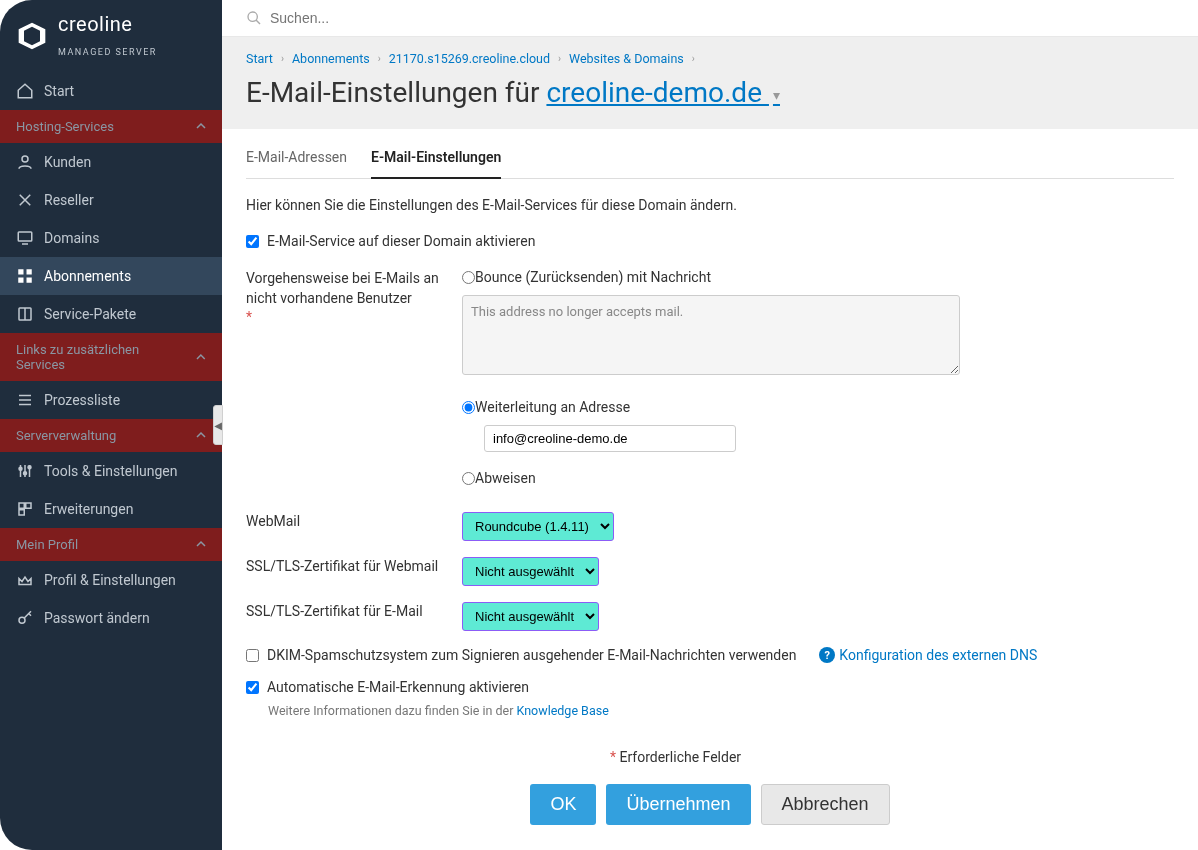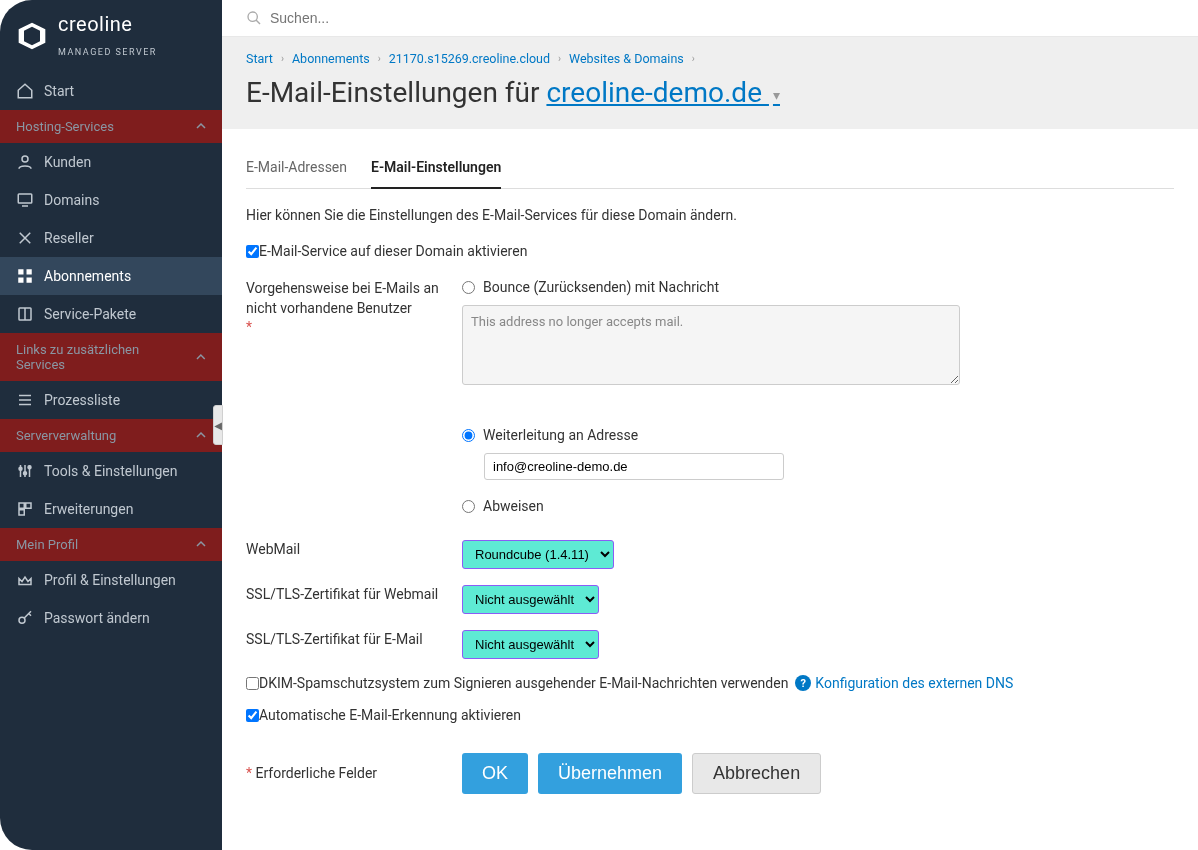--- a/index.html
+++ b/index.html
@@ -29,35 +29,35 @@
 .search-icon { width: 16px; height: 16px; color: #aaa; }
 
 .header-block { background: #efefef; padding: 14px 24px 20px; }
 .breadcrumb { display: flex; align-items: center; gap: 8px; font-size: 12.5px; margin-bottom: 10px; }
 .breadcrumb a { color: #0078c5; text-decoration: none; }
 .breadcrumb .sep { color: #999; font-size: 10px; }
 .page-title { font-size: 28px; font-weight: 400; color: #333; }
 .page-title .domain { color: #0078c5; }
 .page-title .caret { color: #999; font-size: 14px; margin-left: 4px; vertical-align: middle; }
 
-.content { padding: 20px 24px 24px; overflow-y: auto; flex: 1; }
+.content { padding: 10px 24px 24px; overflow-y: auto; flex: 1; }
 .tabs { display: flex; gap: 24px; border-bottom: 1px solid #ddd; margin-bottom: 18px; }
 .tab { padding: 10px 0 12px; cursor: pointer; color: #666; font-size: 14px; }
 .tab.active { color: #222; font-weight: 600; border-bottom: 2px solid #222; margin-bottom: -1px; }
 
 .intro { margin-bottom: 20px; font-size: 14px; color: #333; }
 .form-row { display: flex; align-items: flex-start; margin-bottom: 16px; gap: 16px; }
 .form-label { width: 200px; flex-shrink: 0; font-size: 14px; color: #333; line-height: 1.4; }
 .form-control { flex: 1; }
 .asterisk { color: #d9534f; }
 textarea.bounce { width: 498px; height: 80px; resize: both; border: 1px solid #ccc; border-radius: 3px; padding: 8px; font-size: 13px; color: #888; background: #f5f5f5; font-family: inherit; }
-input[type=text].addr { width: 300px; padding: 5px 8px; border: 1px solid #ccc; border-radius: 3px; font-size: 13px; }
+input[type=text].addr { width: 252px; padding: 5px 8px; border: 1px solid #ccc; border-radius: 3px; font-size: 13px; }
 select { padding: 5px 8px; border: 1px solid #8b5cf6; border-radius: 3px; font-size: 13px; background: #5eead4; }
-.radio-row { display: flex; align-items: center; gap: 8px; margin-bottom: 10px; }
-.check-row { display: flex; align-items: center; margin-bottom: 8px; }
+.radio-row { display: flex; align-items: center; margin-bottom: 10px; }
+.check-row { display: flex; align-items: center; gap: 8px; margin-bottom: 8px; }
 .help-link { color: #0078c5; text-decoration: none; display: inline-flex; align-items: center; gap: 4px; }
 .help-q { display: inline-flex; width: 16px; height: 16px; background: #0078c5; color: #fff; border-radius: 50%; align-items: center; justify-content: center; font-size: 11px; font-weight: bold; }
 .hint { font-size: 12.5px; color: #777; margin-left: 22px; }
 .hint a { color: #0078c5; text-decoration: none; }
 
 .buttons { display: flex; gap: 10px; }
 .btn { padding: 9px 20px; border: none; border-radius: 3px; font-size: 18px; cursor: pointer; }
 .btn-primary { background: #33a0de; color: #fff; }
 .btn-secondary { background: #33a0de; color: #fff; }
 .btn-cancel { background: #e8e8e8; color: #333; border: 1px solid #ccc; }
@@ -98,33 +98,33 @@
           <svg width="18" height="18" viewBox="0 0 24 24" fill="none" stroke="currentColor" stroke-width="2">
             <circle cx="12" cy="8" r="4"></circle>
             <path d="M4 21 C4 16 20 16 20 21"></path>
           </svg>
         </span>
       <span>Kunden</span>
     </div>
     <div class="nav-item">
       <span class="icon">
           <svg width="18" height="18" viewBox="0 0 24 24" fill="none" stroke="currentColor" stroke-width="2">
+            <path d="M5 5 L19 19 M19 5 L5 19"></path>
+          </svg>
+        </span>
+      <span>Reseller</span>
+    </div>
+    <div class="nav-item">
+      <span class="icon">
+          <svg width="18" height="18" viewBox="0 0 24 24" fill="none" stroke="currentColor" stroke-width="2">
             <rect x="3" y="4" width="18" height="12" rx="1"></rect>
             <path d="M8 20 H16"></path>
           </svg>
         </span>
       <span>Domains</span>
-    </div>
-    <div class="nav-item">
-      <span class="icon">
-          <svg width="18" height="18" viewBox="0 0 24 24" fill="none" stroke="currentColor" stroke-width="2">
-            <path d="M5 5 L19 19 M19 5 L5 19"></path>
-          </svg>
-        </span>
-      <span>Reseller</span>
     </div>
     <div class="nav-item active">
       <span class="icon">
           <svg width="18" height="18" viewBox="0 0 24 24" fill="currentColor">
             <rect x="3" y="3" width="7" height="7"></rect>
             <rect x="14" y="3" width="7" height="7"></rect>
             <rect x="3" y="14" width="7" height="7"></rect>
             <rect x="14" y="14" width="7" height="7"></rect>
           </svg>
         </span>
@@ -253,21 +253,21 @@
           <span>Vorgehensweise bei E-Mails an nicht vorhandene Benutzer</span><br>
           <span class="asterisk">*</span>
         </div>
         <div class="form-control">
           <div class="radio-row">
             <input type="radio" name="nonex" style="">
             <label>Bounce (Zurücksenden) mit Nachricht</label>
           </div>
           <textarea class="bounce" readonly="" style="">This address no longer accepts mail.</textarea>
 
-          <div class="radio-row" style="margin-top:39px;align-items:center;">
+          <div class="radio-row" style="margin-top:21px;align-items:center;">
             <input type="radio" name="nonex" checked="" style="">
             <label>Weiterleitung an Adresse</label>
           </div>
           <input type="text" class="addr" style="margin-left: 22px;" value="info@creoline-demo.de">
 
           <div class="radio-row" style="margin-top:18px;">
             <input type="radio" name="nonex" style="">
             <label>Abweisen</label>
           </div>
         </div>
@@ -307,22 +307,25 @@
         <a href="#" class="help-link">
           <span class="help-q">?</span>
           <span>Konfiguration des externen DNS</span>
         </a>
       </div>
 
       <div class="check-row" style="margin-top:16px;">
         <input type="checkbox" checked="" style="">
         <label>Automatische E-Mail-Erkennung aktivieren</label>
       </div>
-
-      <div class="form-row" style="margin-top:30px; align-items:center;">
+      <div class="hint">
+        <span>Weitere Informationen dazu finden Sie in der </span><a href="#">Knowledge Base</a>
+      </div>
+
+      <div class="form-row" style="margin-top:30px; align-items:center;flex-direction:column;">
         <div class="form-label req-note">
           <span class="asterisk">*</span> <span>Erforderliche Felder</span>
         </div>
         <div class="buttons">
           <button class="btn btn-primary">OK</button>
           <button class="btn btn-secondary">Übernehmen</button>
           <button class="btn btn-cancel">Abbrechen</button>
         </div>
       </div>
 

